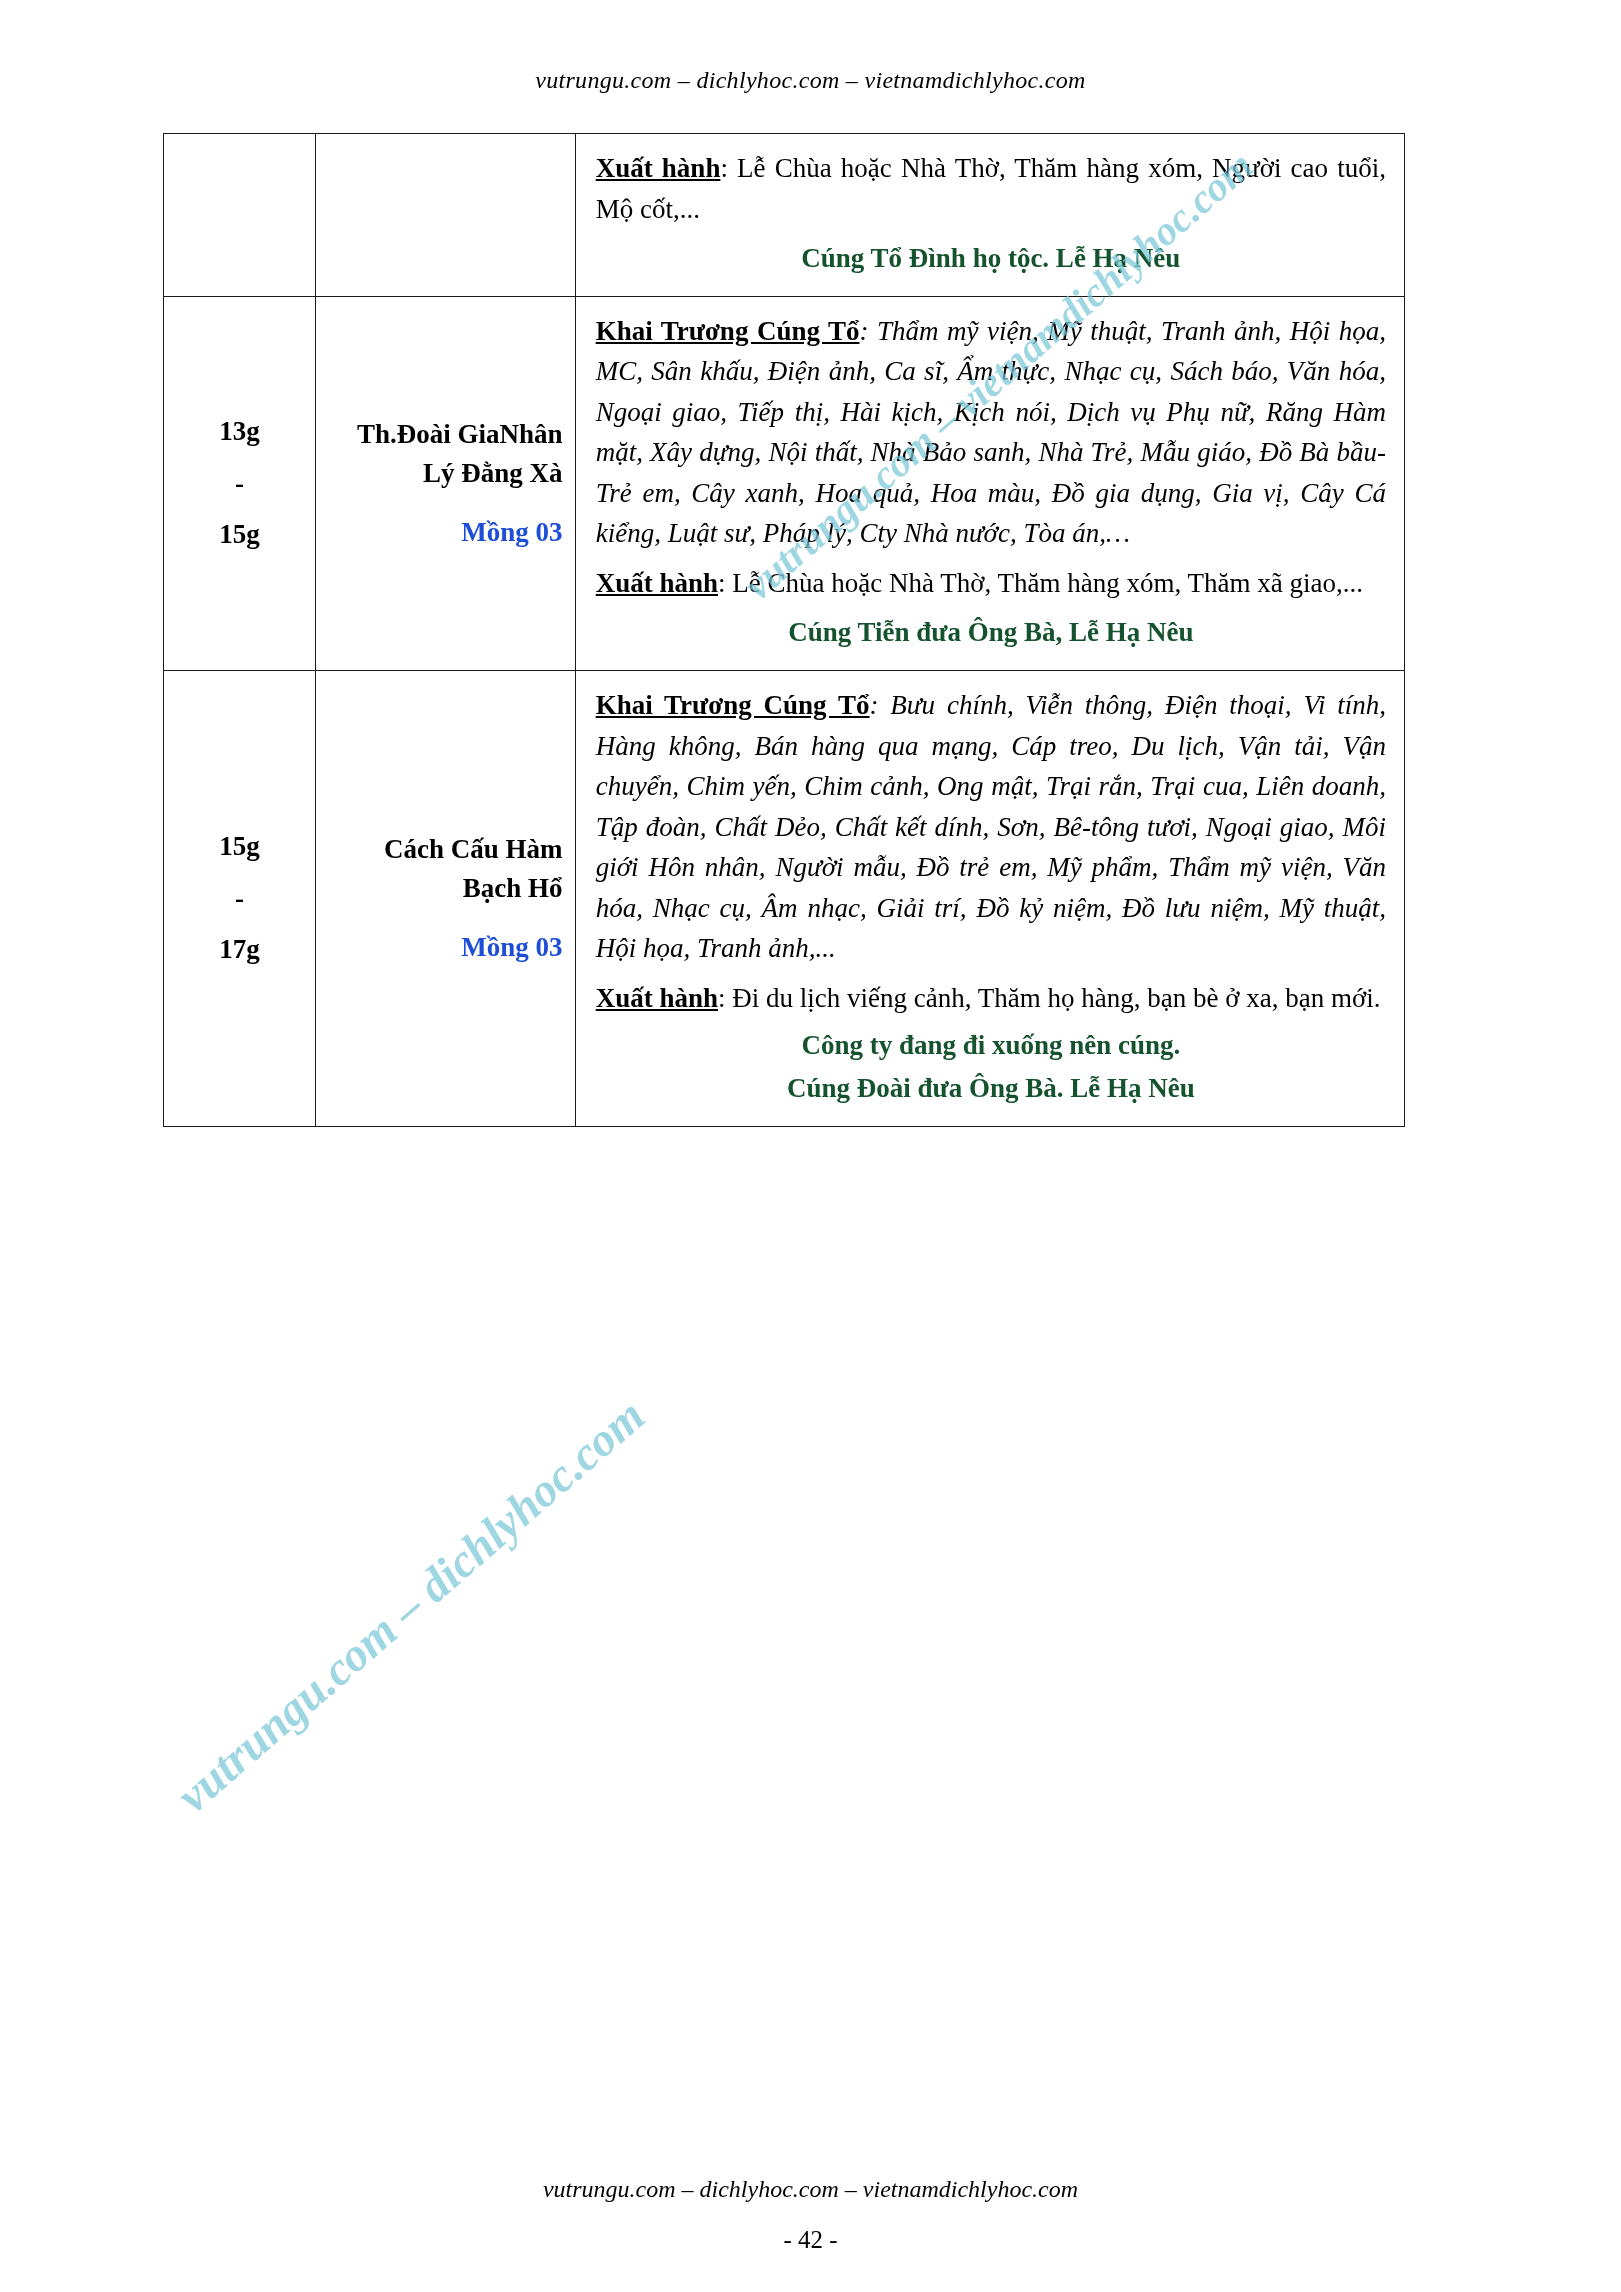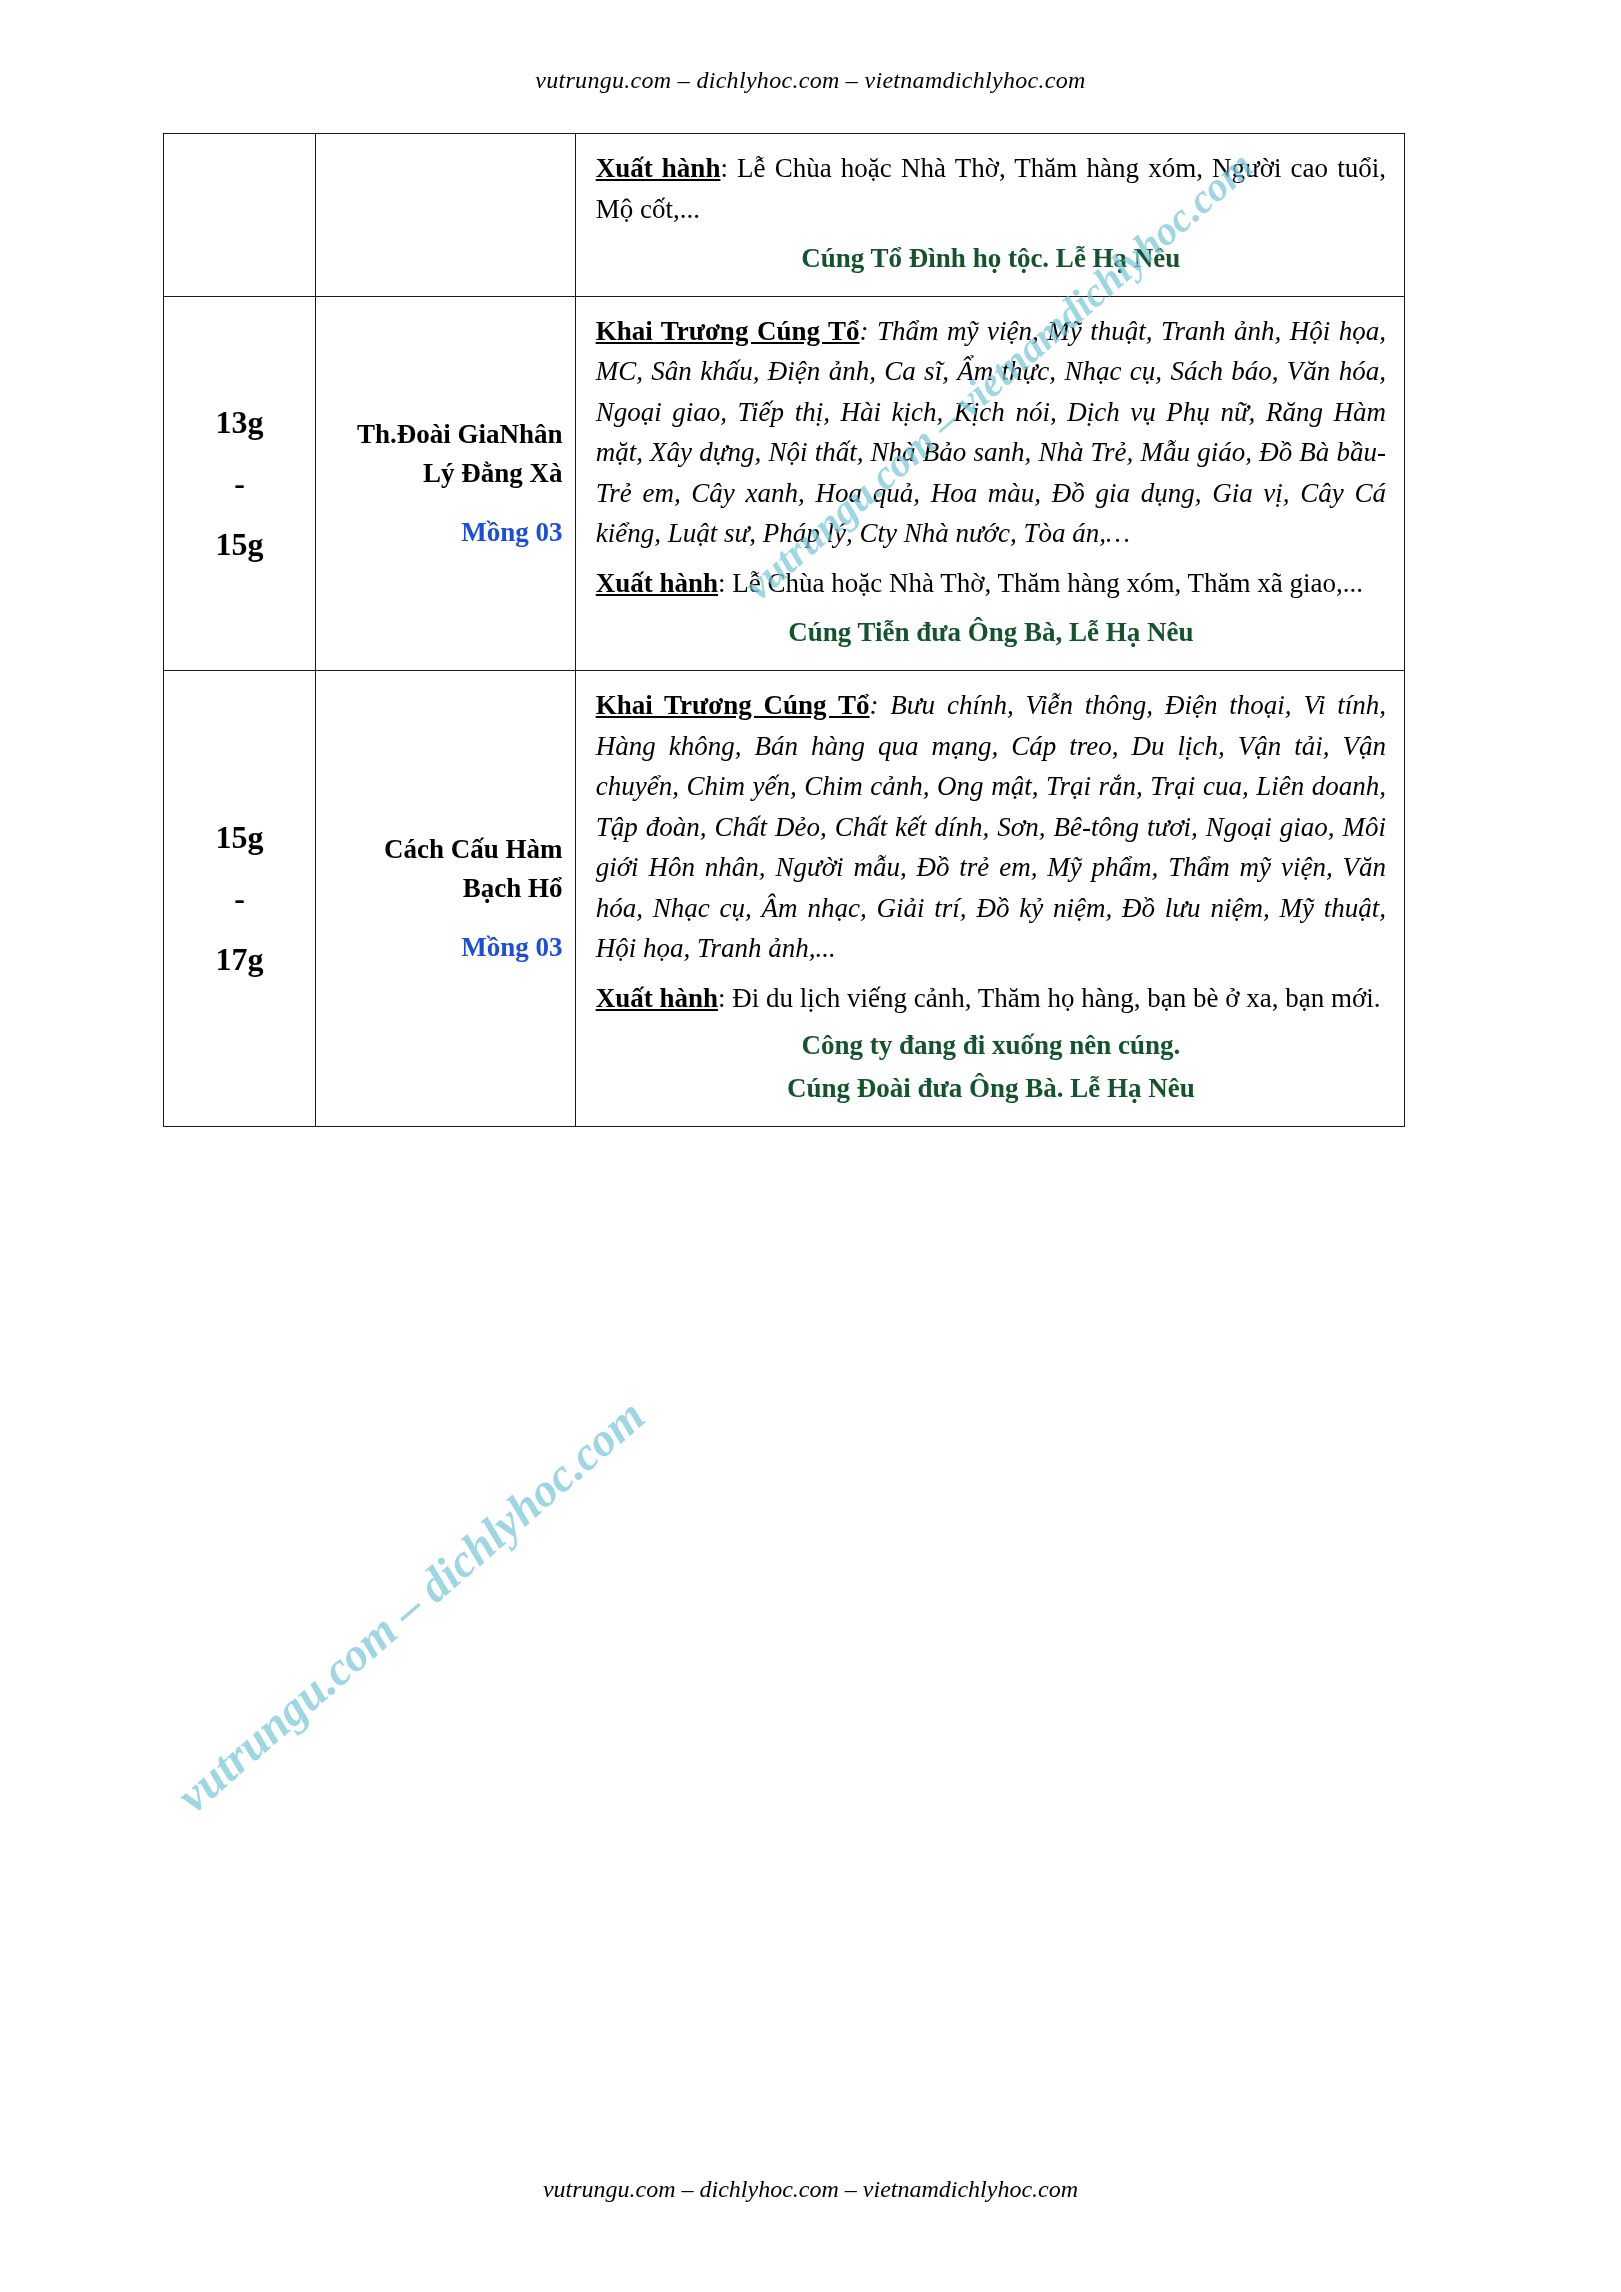--- a/index.html
+++ b/index.html
@@ -64,21 +64,21 @@
     border: 1.8px solid #1a1a1a;
     vertical-align: middle;
     padding: 0;
   }
   .col-time { width: 152px; }
   .col-star { width: 260px; }
   .col-body { width: 829px; }
 
   .time-cell {
     text-align: center;
-    font-size: 32px;
+    font-size: 27px;
     font-weight: bold;
     line-height: 1.9;
     padding: 9px 3.6px;
   }
   .star-cell {
     text-align: right;
     font-size: 27px;
     font-weight: bold;
     padding: 9px 12.5px;
     line-height: 1.45;
@@ -223,15 +223,16 @@
         </td>
       </tr>
 
     </tbody>
   </table>
 
   <div class="wm wm1">vutrungu.com – vietnamdichlyhoc.com</div>
   <div class="wm wm2">vutrungu.com – dichlyhoc.com</div>
 
   <div class="footer-head">vutrungu.com – dichlyhoc.com – vietnamdichlyhoc.com</div>
+  <div class="page-number">- 42 -</div>
 
 </div>
 
 
 </body></html>

